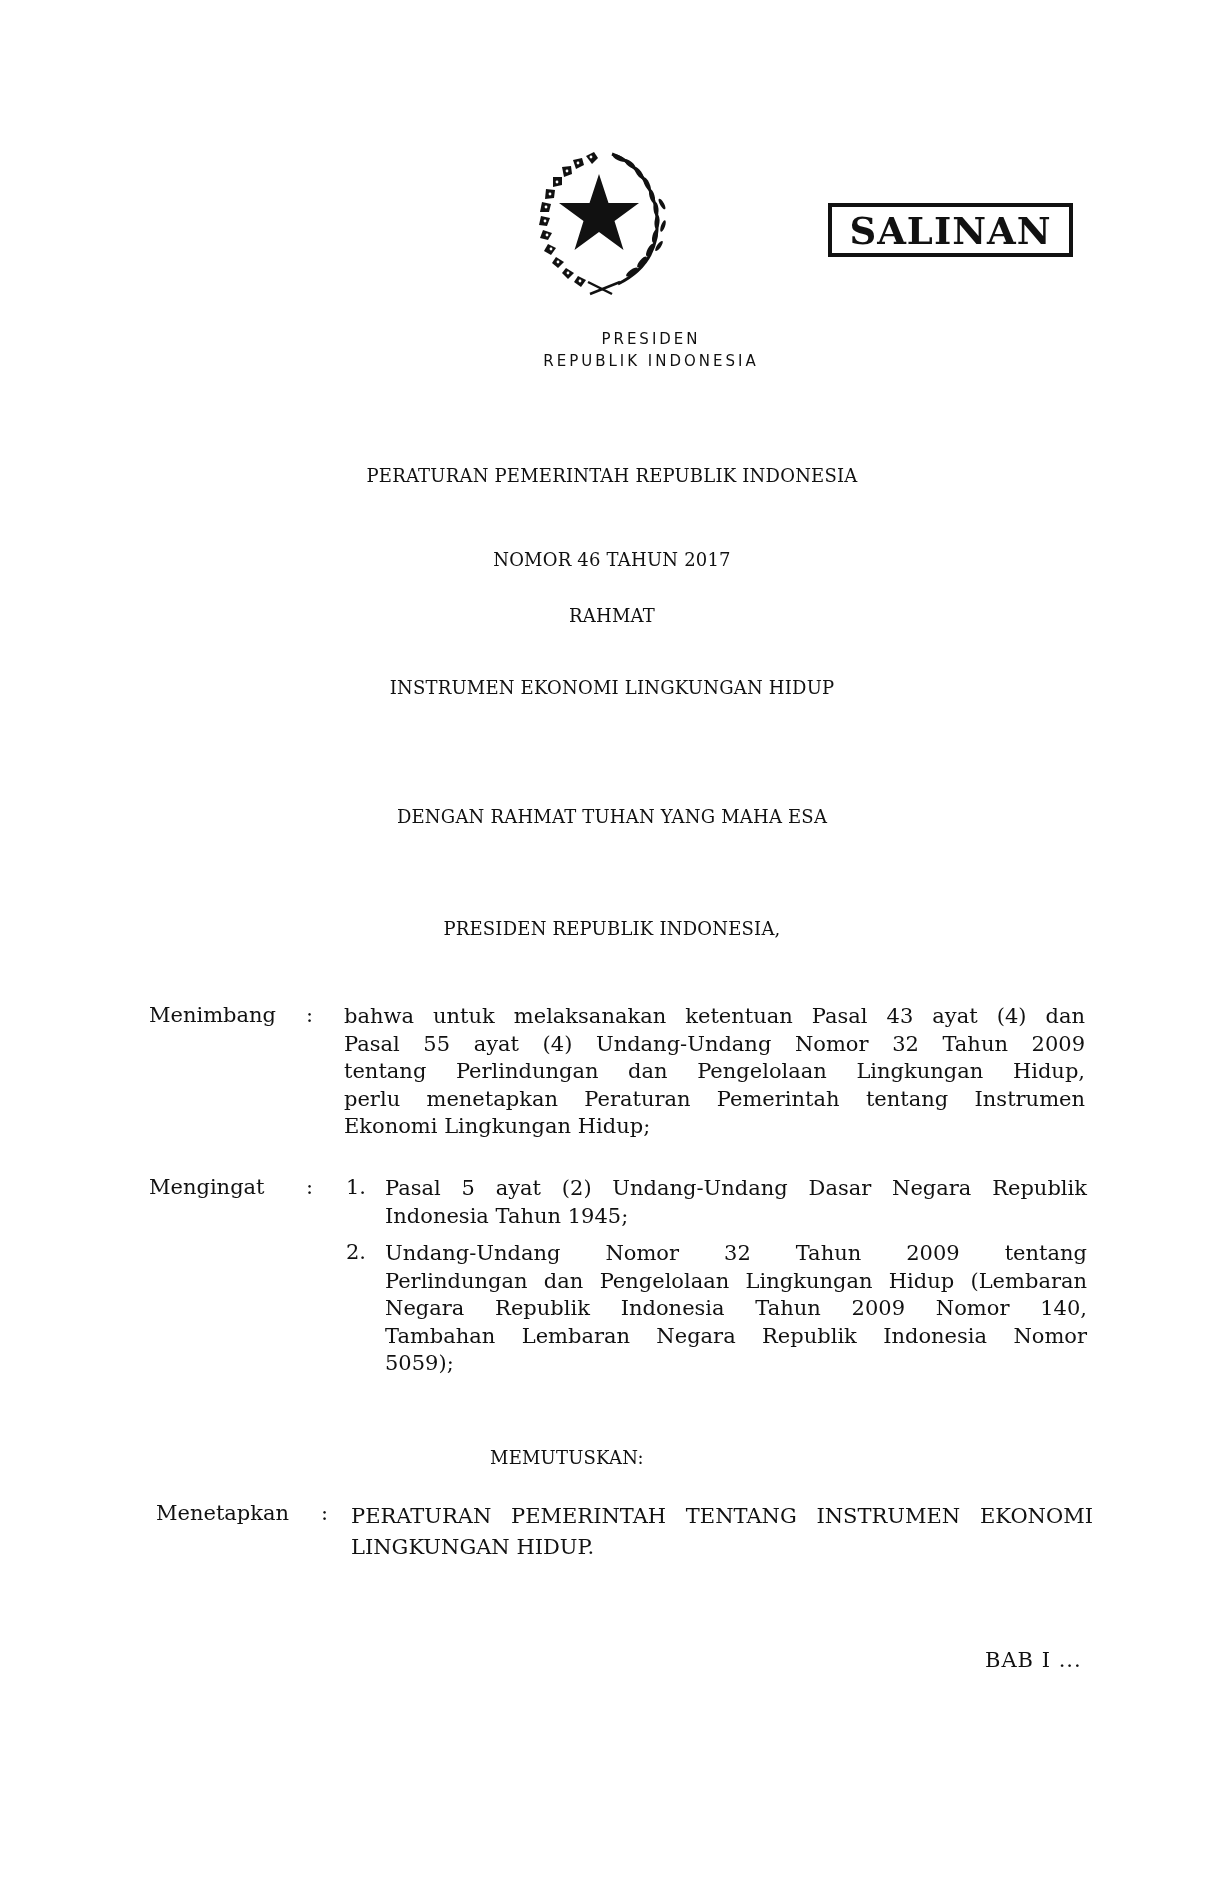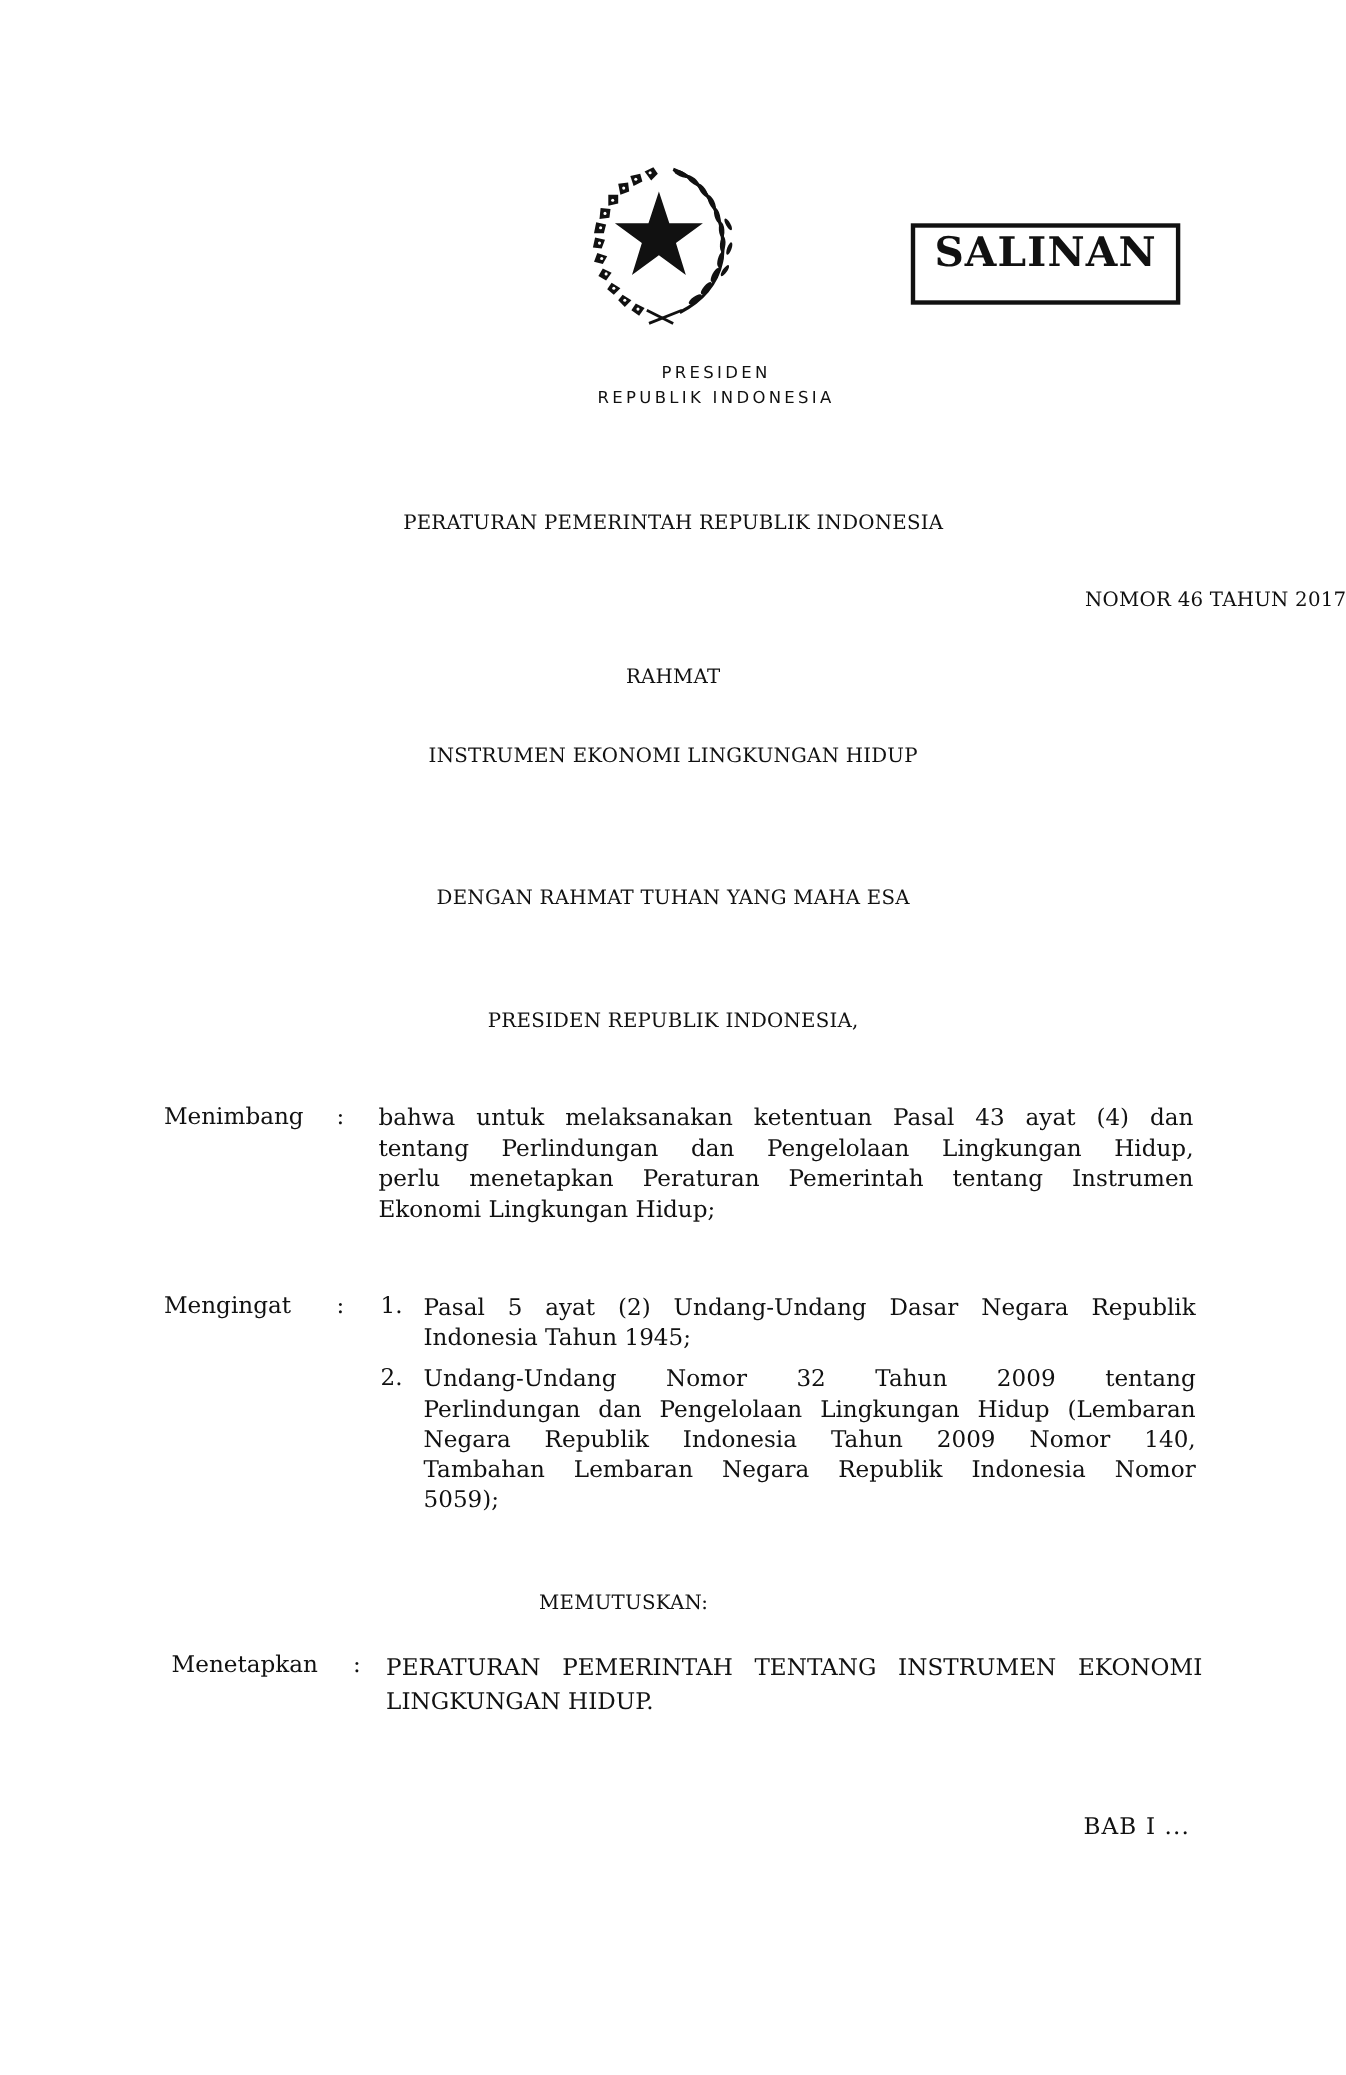--- a/index.html
+++ b/index.html
@@ -2,22 +2,22 @@
 <html><head>
 <meta charset="utf-8">
 <style>
   html, body { margin: 0; padding: 0; background: #ffffff; }
   body { width: 1224px; height: 1886px; position: relative; overflow: hidden;
          font-family: "DejaVu Serif", serif; color: #111111; }
   .abs { position: absolute; }
   .center { left: 0; width: 1224px; text-align: center; }
   .hd { font-size: 18px; letter-spacing: 0.2px; white-space: nowrap; }
   .sans-head { font-family: "DejaVu Sans", sans-serif; font-size: 15px; letter-spacing: 3px; line-height: 22px; margin-left: 39px; }
-  .salinan-box { left: 828px; top: 203px; width: 245px; height: 74px; border: 4px solid #111; box-sizing: border-box;
-                 display: flex; align-items: flex-start; justify-content: center; }
+  .salinan-box { left: 828px; top: 203px; width: 245px; height: 54px; border: 4px solid #111; box-sizing: border-box;
+                 display: flex; align-items: flex-end; justify-content: center; }
   .salinan-text { font-family: "DejaVu Serif", serif; font-weight: bold; font-size: 37px; letter-spacing: 1px; }
   .label { font-size: 21px; white-space: nowrap; }
   .colon { font-size: 21px; }
   .para { font-size: 21px; line-height: 27.5px; text-align: justify; text-align-last: left; }
   .para .line { display: block; text-align: justify; text-align-last: justify; white-space: nowrap; }
   .para .line.last { text-align-last: left; }
   .item-num { font-size: 21px; }
 </style>
 </head>
 <body>
@@ -80,31 +80,32 @@
 </div>
 
 <div class="abs salinan-box">
   <span class="salinan-text">SALINAN</span>
 </div>
 
 <div class="abs center sans-head" style="top:328px;">PRESIDEN</div>
 <div class="abs center sans-head" style="top:350px;">REPUBLIK INDONESIA</div>
 
 <div class="abs center hd" style="top:465px;">PERATURAN PEMERINTAH REPUBLIK INDONESIA</div>
-<div class="abs center hd" style="top:535px;text-align:right;">NOMOR 46 TAHUN 2017</div>
+<div class="abs center hd" style="top:549px;">NOMOR 46 TAHUN 2017</div>
 <div class="abs center hd" style="top:605px;">RAHMAT</div>
 <div class="abs center hd" style="top:677px;">INSTRUMEN EKONOMI LINGKUNGAN HIDUP</div>
 
 <div class="abs center hd" style="top:806px;">DENGAN RAHMAT TUHAN YANG MAHA ESA</div>
 <div class="abs center hd" style="top:918px;">PRESIDEN REPUBLIK INDONESIA,</div>
 
 <div class="abs label" style="left:149px; top:1003px;">Menimbang</div>
 <div class="abs colon" style="left:306px; top:1003px;">:</div>
 <div class="abs para" style="left:344px; top:1003px; width:741px;">
   <span class="line">bahwa untuk melaksanakan ketentuan Pasal 43 ayat (4) dan</span>
+  <span class="line">Pasal 55 ayat (4) Undang-Undang Nomor 32 Tahun 2009</span>
   <span class="line">tentang Perlindungan dan Pengelolaan Lingkungan Hidup,</span>
   <span class="line">perlu menetapkan Peraturan Pemerintah tentang Instrumen</span>
   <span class="line last">Ekonomi Lingkungan Hidup;</span>
 </div>
 
 <div class="abs label" style="left:149px; top:1175px;">Mengingat</div>
 <div class="abs colon" style="left:306px; top:1175px;">:</div>
 
 <div class="abs item-num" style="left:346px; top:1175px;">1.</div>
 <div class="abs para" style="left:385px; top:1175px; width:702px;">

